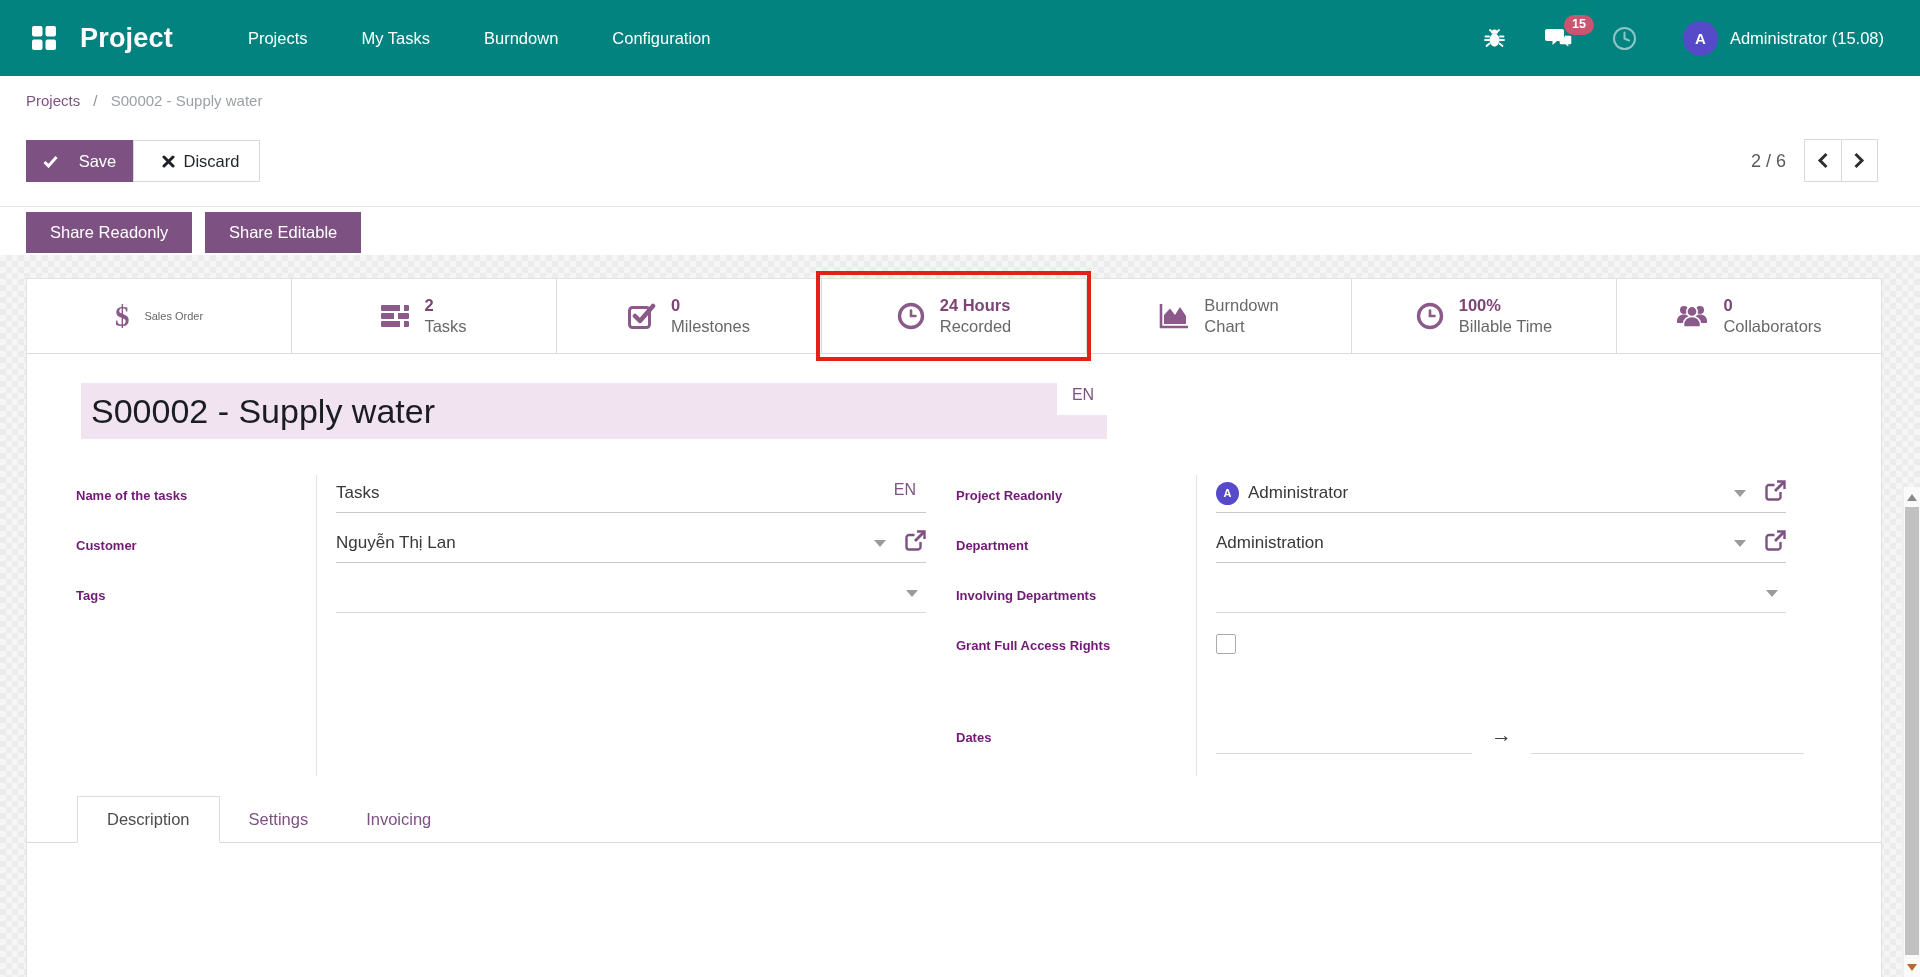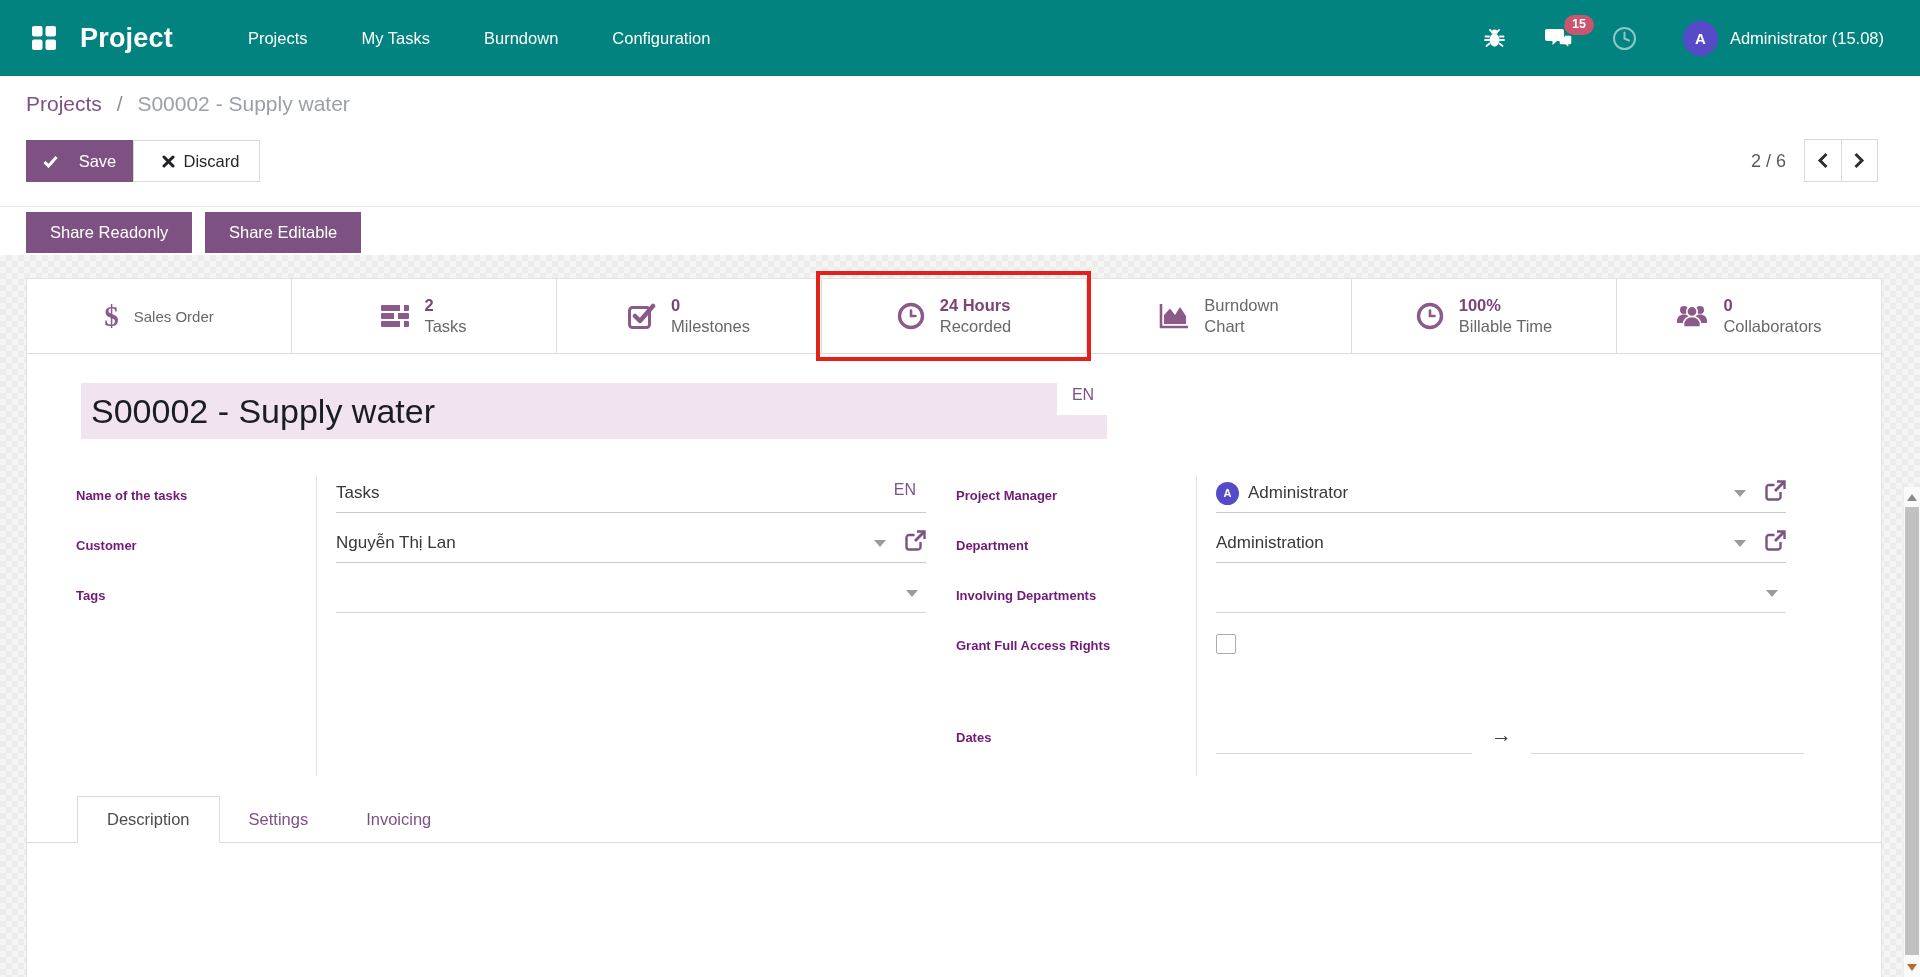--- a/index.html
+++ b/index.html
@@ -16,21 +16,21 @@
   .nav-right{margin-left:auto;display:flex;align-items:center;padding-right:36px;}
   .systray-icon{position:relative;margin-left:40px;display:flex;align-items:center;cursor:pointer;}
   .badge{position:absolute;top:-11px;right:-22px;background:#ca5570;color:#fff;font-size:12.5px;
          line-height:1;padding:3px 8px 4px;border-radius:10px;font-weight:600;}
   .avatar{width:35px;height:35px;border-radius:50%;background:#564ac8;color:#fff;display:flex;
           align-items:center;justify-content:center;font-size:15px;font-weight:600;margin-left:46px;}
   .user-name{font-size:16.5px;margin-left:12px;}
 
   
   .control-panel{position:absolute;top:76px;left:0;right:0;height:179px;background:#fff;z-index:10;}
-  .breadcrumb{position:absolute;top:16px;left:26px;font-size:21px;white-space:nowrap;}
+  .breadcrumb{position:absolute;top:16px;left:26px;font-size:15px;white-space:nowrap;}
   .bc-parent{color:#7d5283;cursor:pointer;}
   .bc-sep{color:#8d9196;margin:0 9px;}
   .bc-current{color:#9aa0a6;}
   .btn{display:inline-flex;align-items:center;justify-content:center;font-size:16.5px;cursor:pointer;
        box-sizing:border-box;border:1px solid transparent;}
   .btn-primary{background:#7d5283;color:#fff;gap:12px;}
   .btn-default{background:#fff;color:#24272b;border-color:#d9d9d9;}
   .save-btn{position:absolute;top:64px;left:26px;height:42px;width:107px;}
   .discard-btn{position:absolute;top:64px;left:133px;height:42px;width:127px;padding-left:8px;}
   .btn .bicon{margin-right:9px;display:inline-flex;}
@@ -53,21 +53,21 @@
          border:1px solid #e2e2e2;border-bottom:none;box-sizing:border-box;}
 
   
   .statbar{display:flex;height:74px;border-bottom:1px solid #dcdcdc;}
   .stat-cell{flex:1;display:flex;align-items:center;justify-content:center;gap:15px;
              border-right:1px solid #dcdcdc;position:relative;cursor:pointer;background:#fff;}
   .stat-cell:last-child{border-right:none;}
   .stat-text{display:flex;flex-direction:column;justify-content:center;line-height:21px;font-size:16.5px;}
   .stat-value{color:#7c4576;font-weight:700;}
   .stat-label{color:#686868;}
-  .stat-single{color:#686868;font-size:15px;}
+  .stat-single{color:#686868;font-size:11px;}
   .red-frame{position:absolute;left:-6px;right:-5px;top:-8px;bottom:-8px;border:4px solid #e32119;
              pointer-events:none;z-index:6;}
   .dollar{font-size:29px;font-weight:700;color:#8b5a8b;font-family:"Liberation Serif",serif;}
   .status-dot{width:15px;height:15px;border-radius:50%;background:#51a351;}
 
   
   .title-wrap{position:absolute;left:54px;top:104px;width:1026px;height:56px;background:#f2e3f1;cursor:text;}
   .title-text{font-size:34px;color:#1a1d21;line-height:56px;padding-left:10px;white-space:nowrap;}
   .lang-badge{position:absolute;left:1030px;top:96px;width:52px;height:40px;background:#fff;color:#7d5283;
               font-size:16px;display:flex;align-items:center;justify-content:center;cursor:pointer;z-index:4;}
@@ -350,21 +350,21 @@
             <div class="flabel"><span>Tags</span></div>
             <div class="fctrl empty-line">
               <span class="fvalue-text"></span>
               <div class="caret"></div>
             </div>
           </div>
         </div>
       <div class="fgroup group-right" id="group-right">
         <div class="vline"></div>
       <div class="frow">
-            <div class="flabel"><span>Project Manager</span></div>
+            <div class="flabel"><span>Project Readonly</span></div>
             <div class="fctrl with-line">
               <div class="m2o-avatar">A</div>
               <span class="fvalue-text">Administrator</span>
               <div class="caret shift"></div>
               <span class="ext-link">
                 <span style="display: inline-flex;">
                   <svg width="21" height="21" viewBox="0 0 21 21" fill="none" stroke="#7d5283" stroke-width="2.4">
                     <path d="M15.5 12 v5 a2.5 2.5 0 0 1 -2.5 2.5 H4 a2.5 2.5 0 0 1 -2.5 -2.5 V7.5 A2.5 2.5 0 0 1 4 5 h5.5"></path>
                     <path d="M12 1.5 h7.5 V9"></path>
                     <path d="M19 2 L10 11" stroke-width="2.8"></path>

